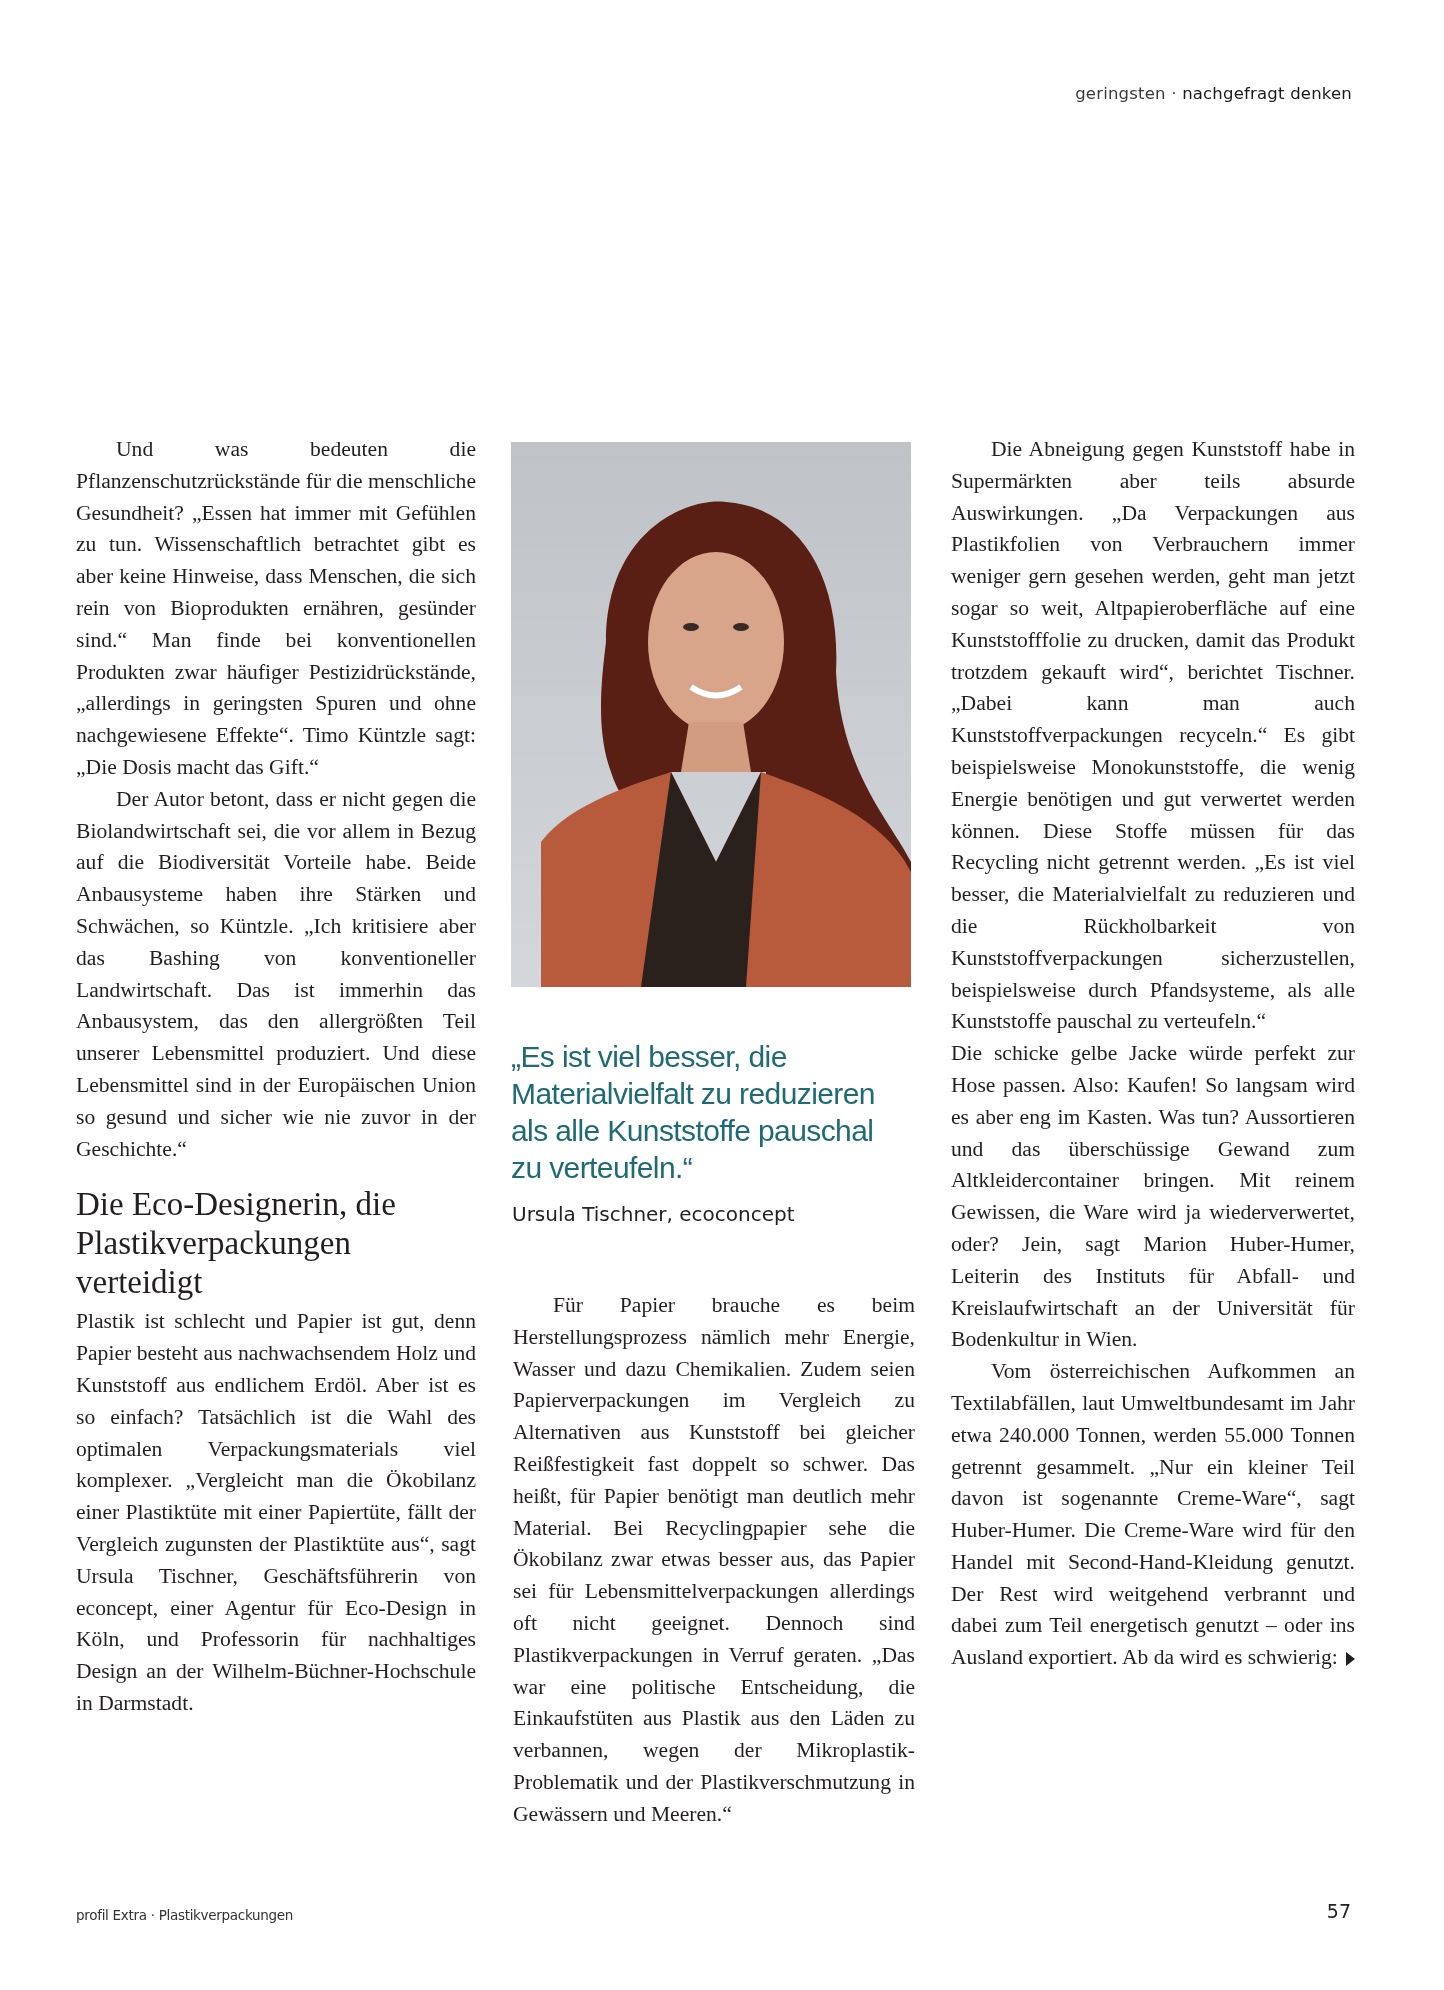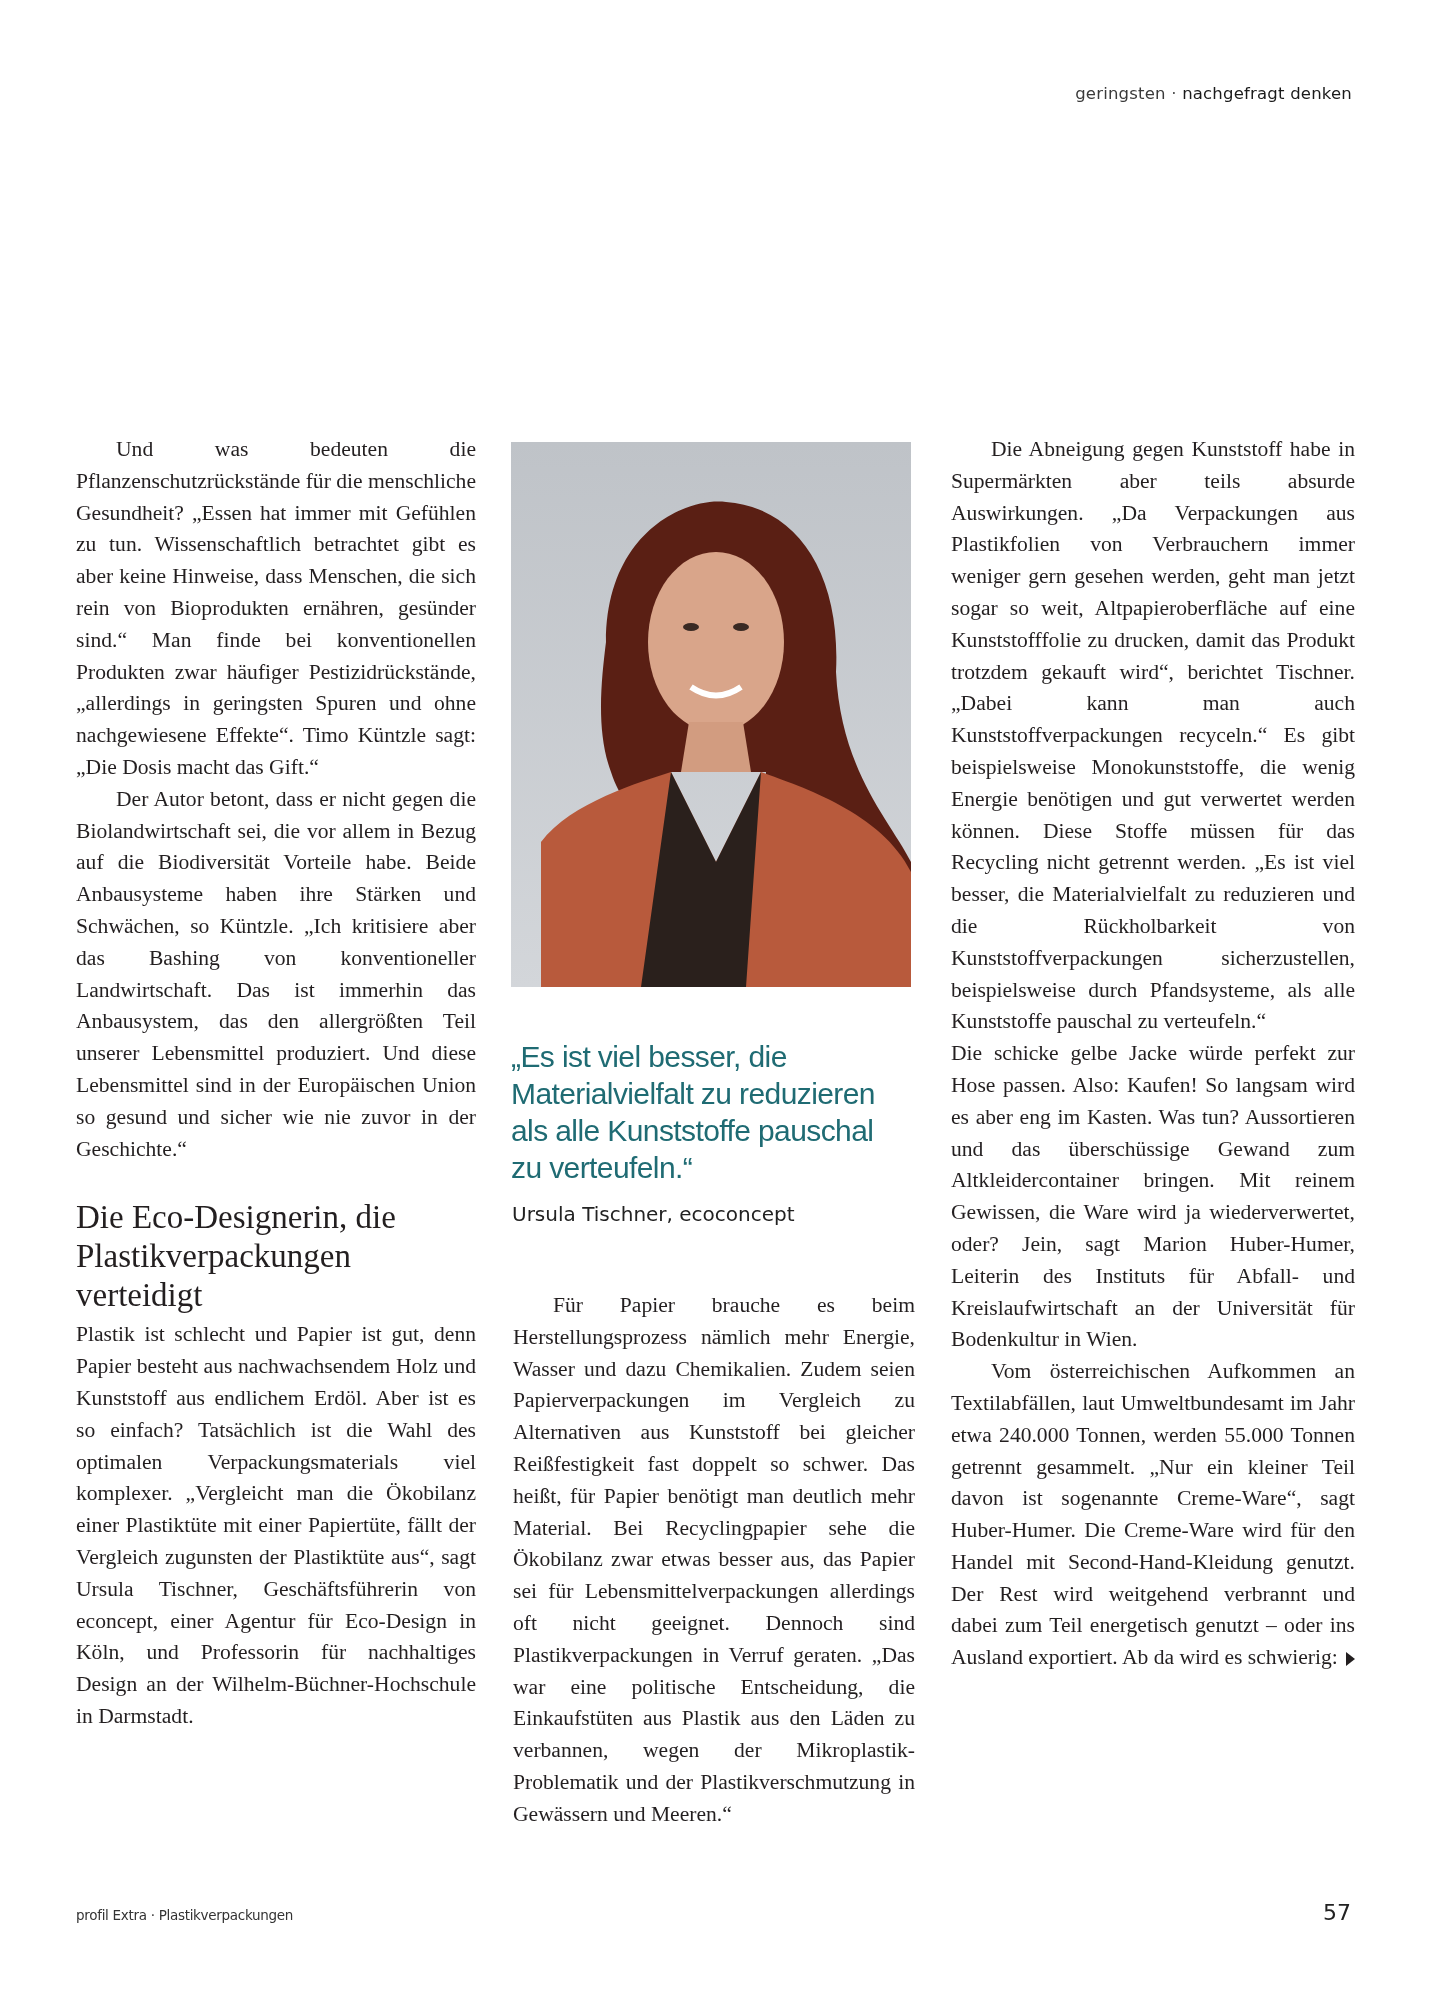--- a/index.html
+++ b/index.html
@@ -17,21 +17,21 @@
   }
   .col-left { left: 76px; }
   .col-mid { left: 513px; width: 402px; top: 1290px; }
   .col-right { left: 951px; width: 404px; }
   .col p { margin: 0; }
   .col p.indent { text-indent: 40px; }
   .col h2 {
     font-family: "Liberation Serif", serif; font-weight: normal;
     font-size: 33px; line-height: 39px; margin: 0 0 4px 0; text-align: left; color: #231f20;
   }
-  .col-left h2 { margin-top: 33px; }
+  .col-left h2 { margin-top: 20px; }
   .col-right h2 { margin-top: 22px; }
   .photo {
     position: absolute; left: 511px; top: 442px; width: 400px; height: 545px; overflow: hidden;
     background: #c9ccd0;
   }
   .photo svg { display: block; width: 100%; height: 100%; }
   .pullquote {
     position: absolute; left: 511px; top: 1038px; width: 400px;
     font-family: "Liberation Sans", sans-serif; font-size: 30px; line-height: 37px;
     letter-spacing: -0.6px; color: #1f6b73;
@@ -39,21 +39,21 @@
   .pullquote-source {
     position: absolute; left: 512px; top: 1202px;
     font-family: "DejaVu Sans", sans-serif; font-size: 20px; color: #222;
   }
   .footer-left {
     position: absolute; left: 76px; top: 1907px;
     font-family: "DejaVu Sans", sans-serif; font-size: 13.5px; color: #333; letter-spacing: -0.3px;
   }
   .page-number {
     position: absolute; right: 93px; top: 1900px;
-    font-family: "DejaVu Sans", sans-serif; font-size: 22px; color: #222;
+    font-family: "DejaVu Sans", sans-serif; font-size: 19px; color: #222;
   }
   .continue-arrow {
     display: inline-block; width: 0; height: 0; margin-left: 8px; vertical-align: middle;
     border-top: 7px solid transparent; border-bottom: 7px solid transparent; border-left: 9px solid #231f20;
   }
 </style>
 </head>
 <body>
 
 <div class="running-head">

